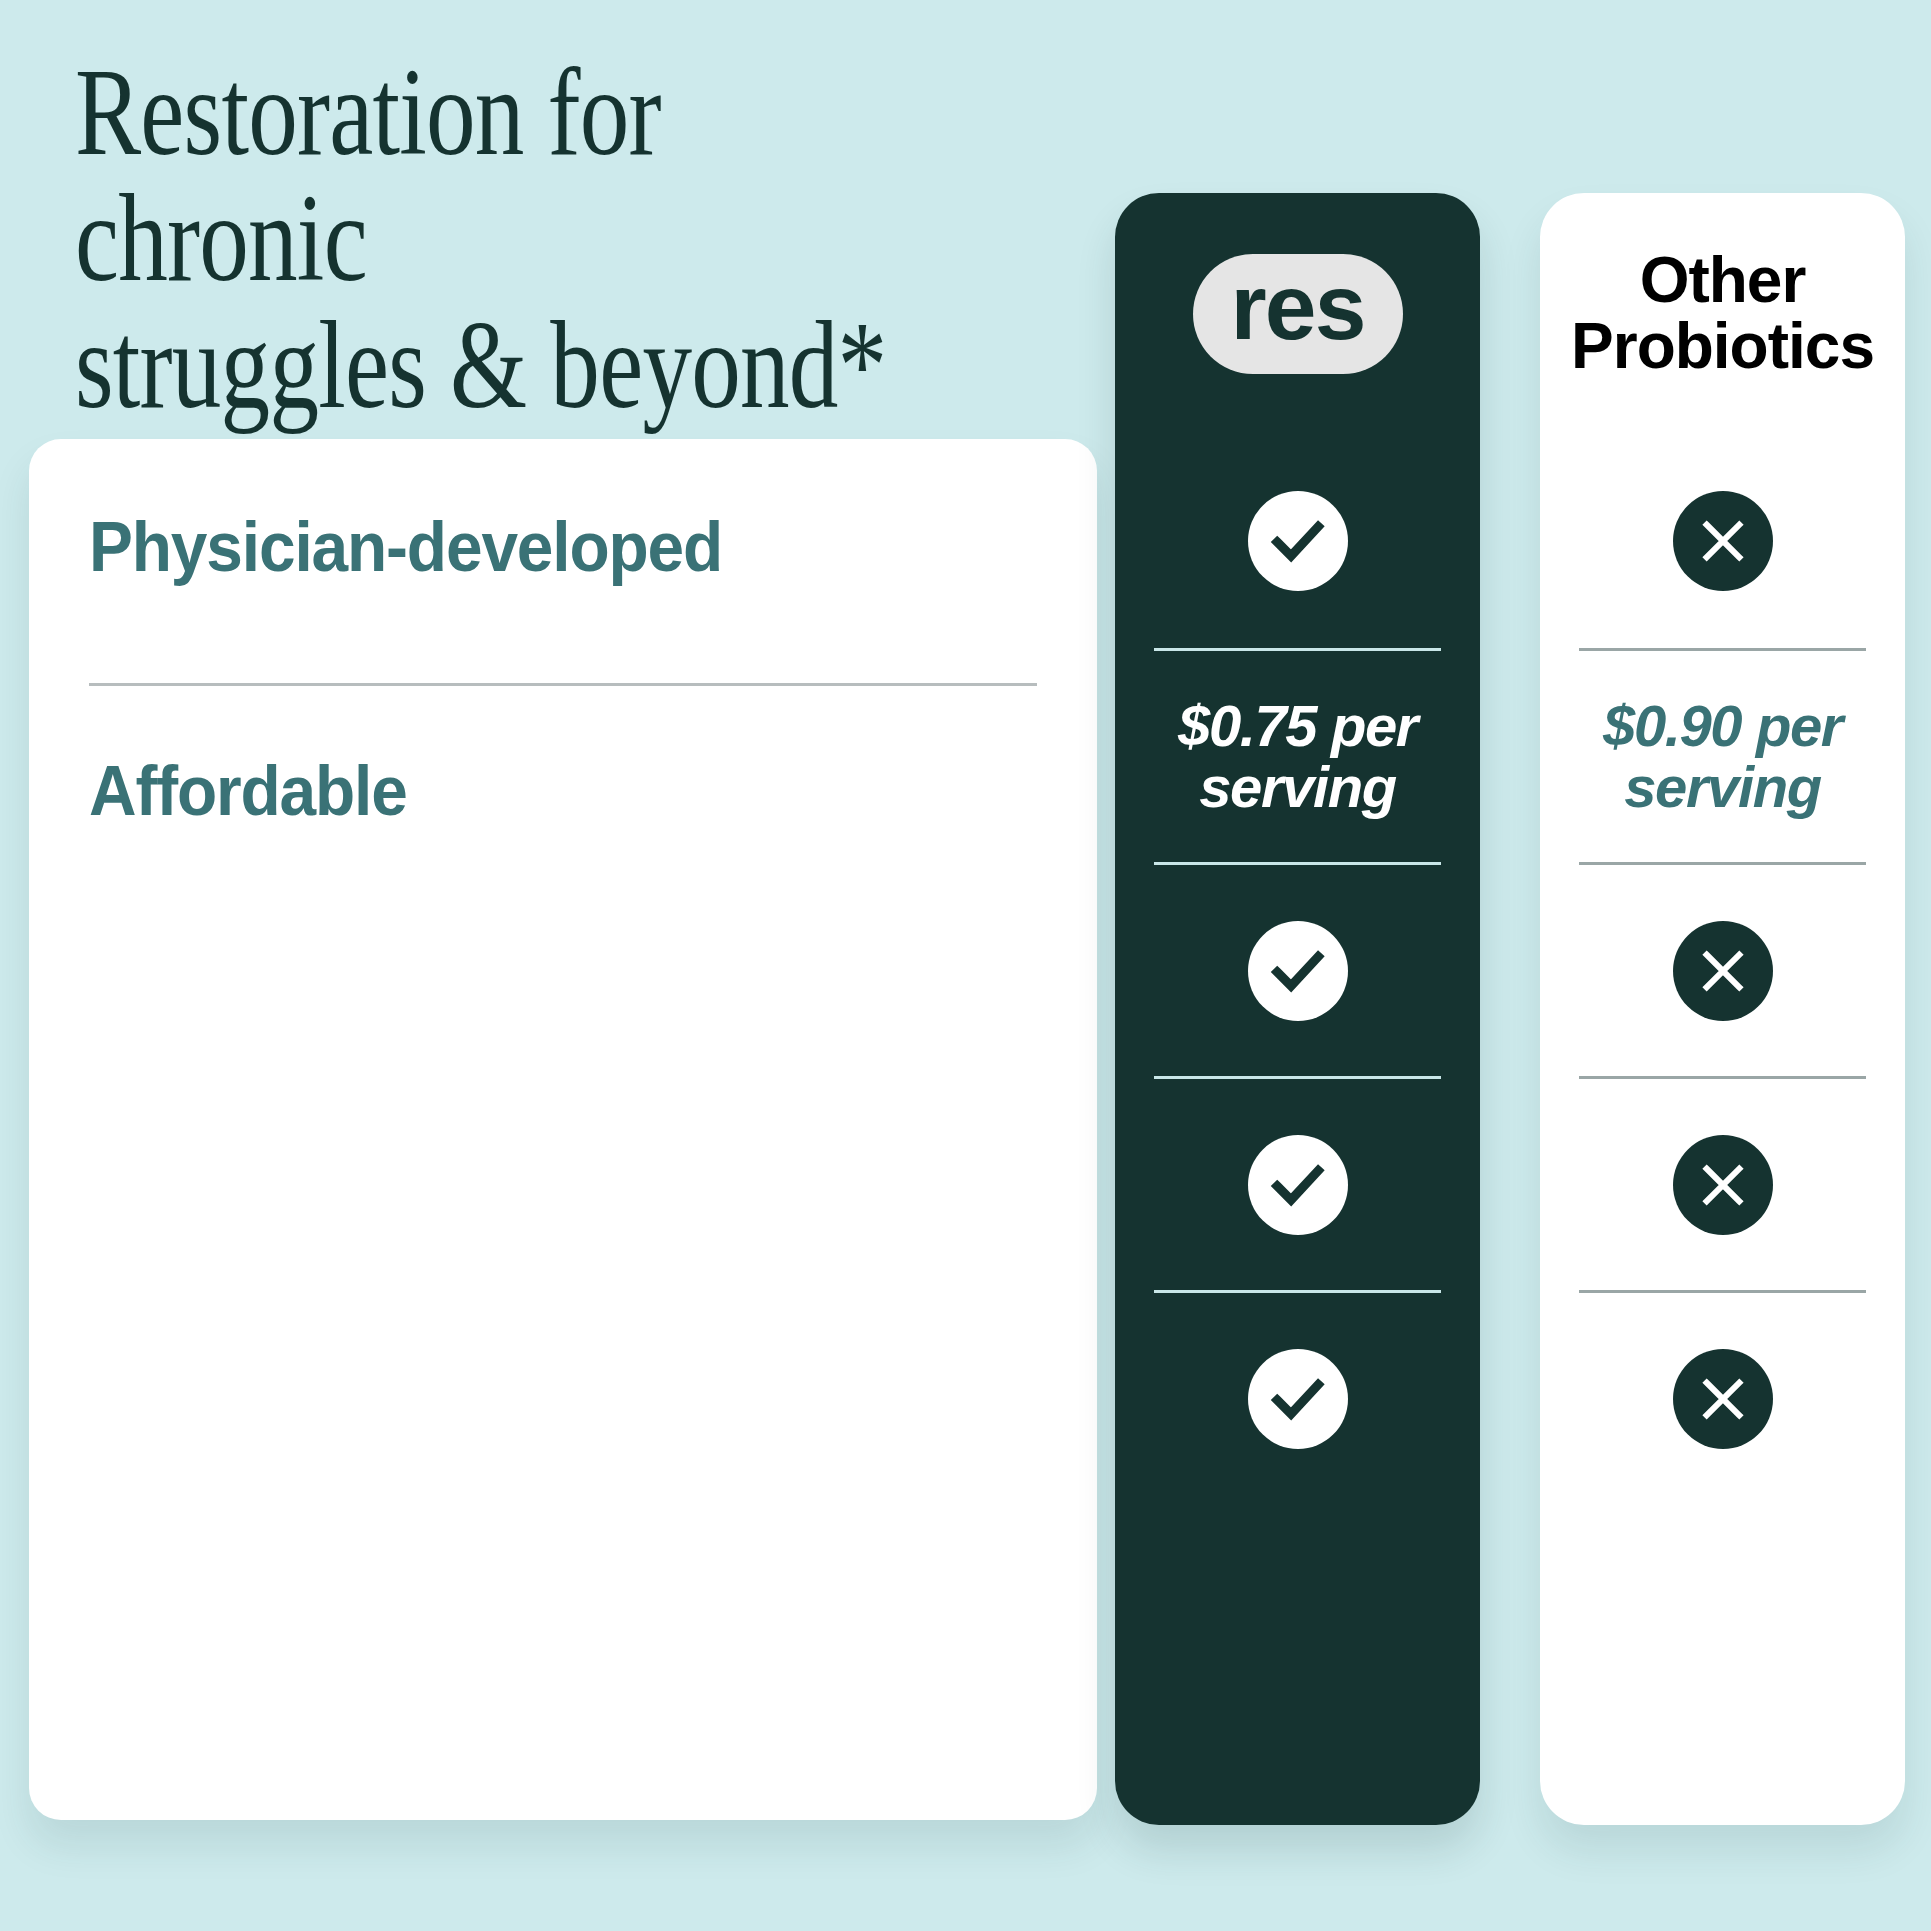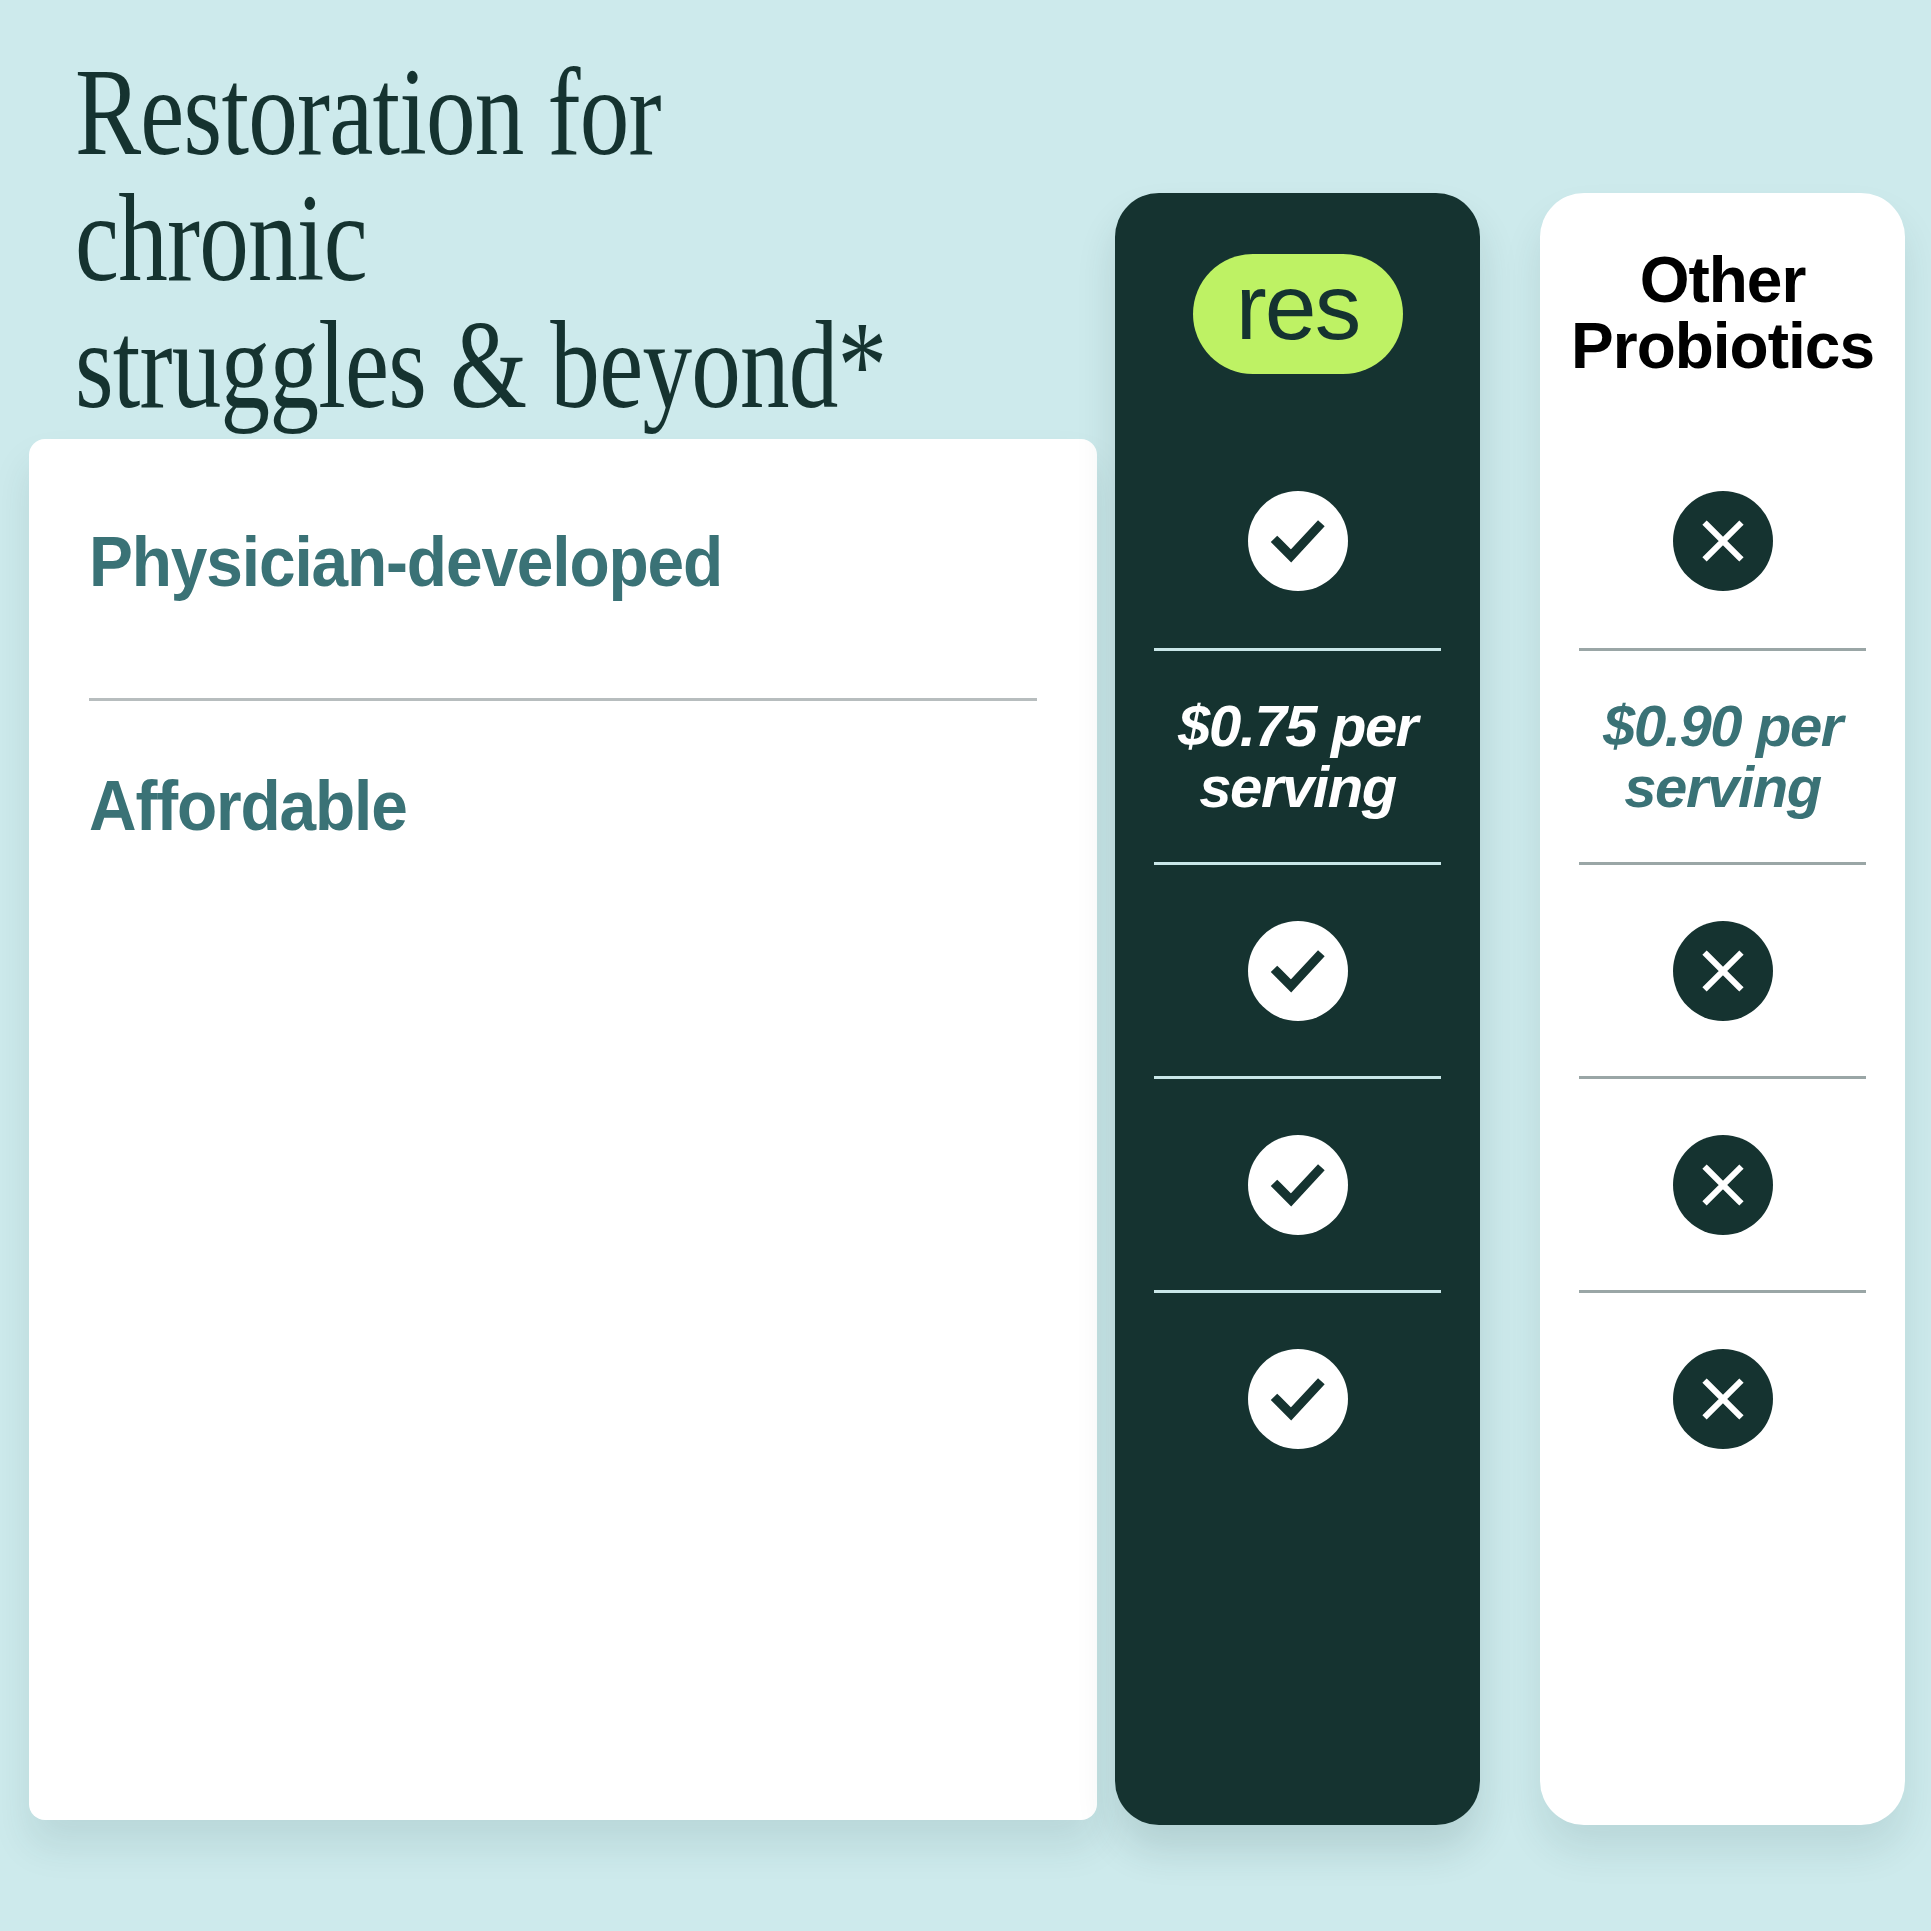--- a/index.html
+++ b/index.html
@@ -34,23 +34,23 @@
   }
 
   
   .feature-card {
     position: absolute;
     left: 29px;
     top: 439px;
     width: 1068px;
     height: 1381px;
     background: #ffffff;
-    border-radius: 16px;
+    border-radius: 32px;
     box-shadow: 0 25px 39px rgba(20,60,60,0.10);
-    padding: 15px 0 0 0;
+    padding: 0 0 0 0;
     display: flex;
     flex-direction: column;
   }
 
   .feature-rows {
     display: flex;
     flex-direction: column;
     width: 100%;
     padding: 0 60px;
     margin-top: 1.9px;
@@ -103,30 +103,30 @@
   
   .col-head {
     height: 241px;
     display: flex;
     align-items: center;
     justify-content: center;
     width: 100%;
   }
 
   .res-logo {
-    background: #bef264;
+    background: #e5e5e5;
     border-radius: 965px;
     width: 210px;
     height: 120px;
     display: flex;
     align-items: center;
     justify-content: center;
     color: #153330;
     font-size: 93px;
-    font-weight: 400;
+    font-weight: 700;
     letter-spacing: -1.9px;
     line-height: 1;
     padding-bottom: 13px;
   }
 
   .other-title {
     color: #000000;
     font-size: 64px;
     font-weight: 700;
     line-height: 1.03;

